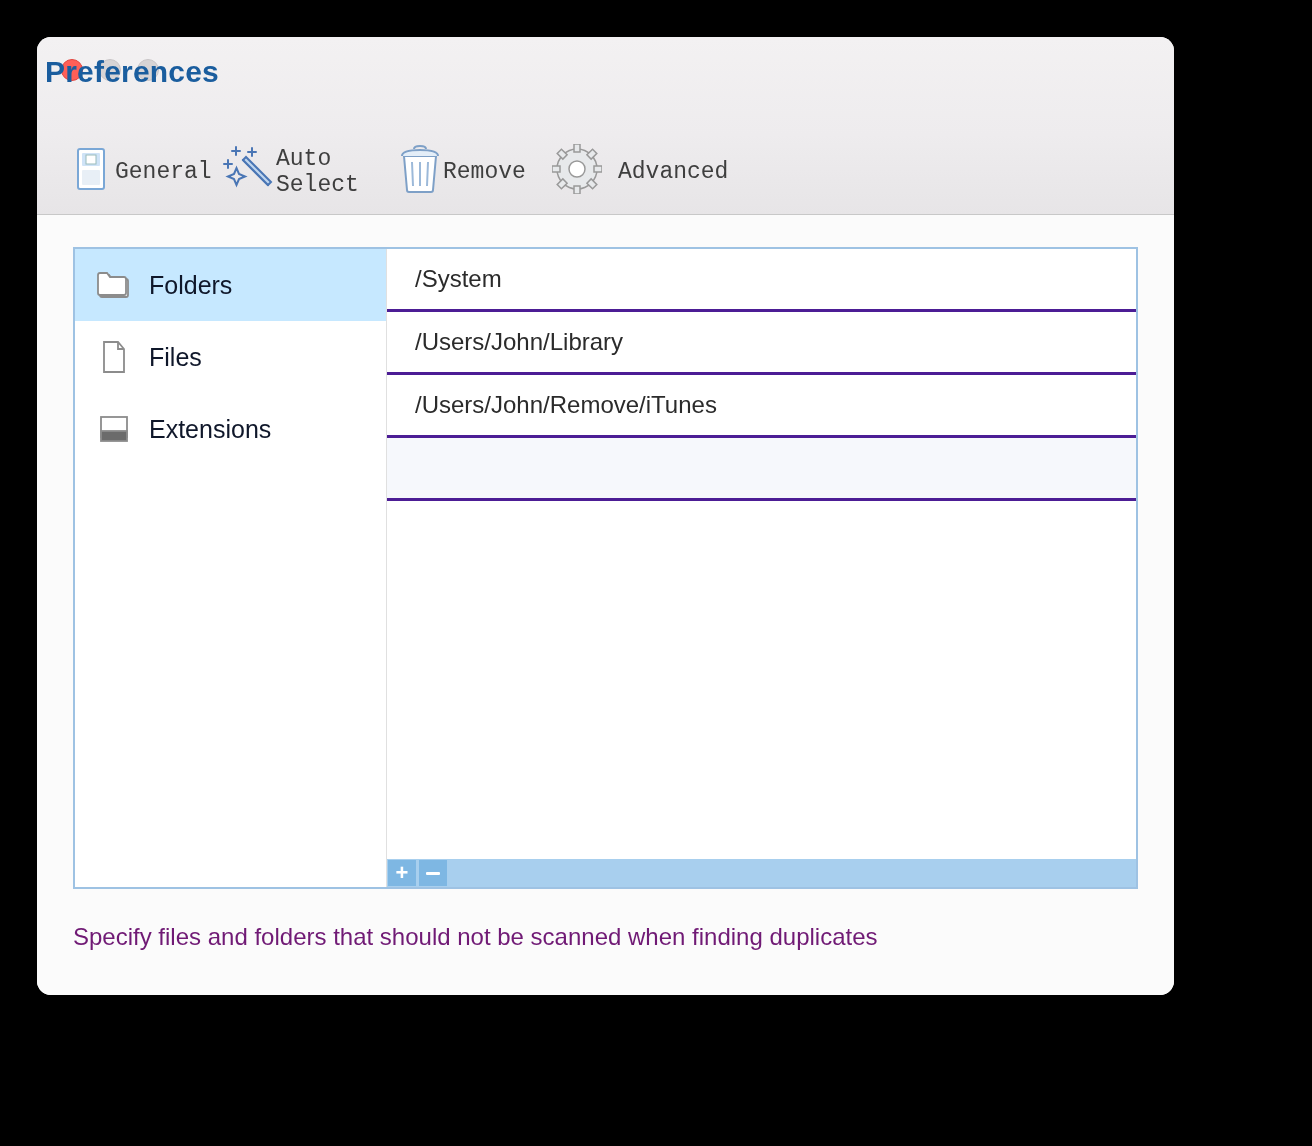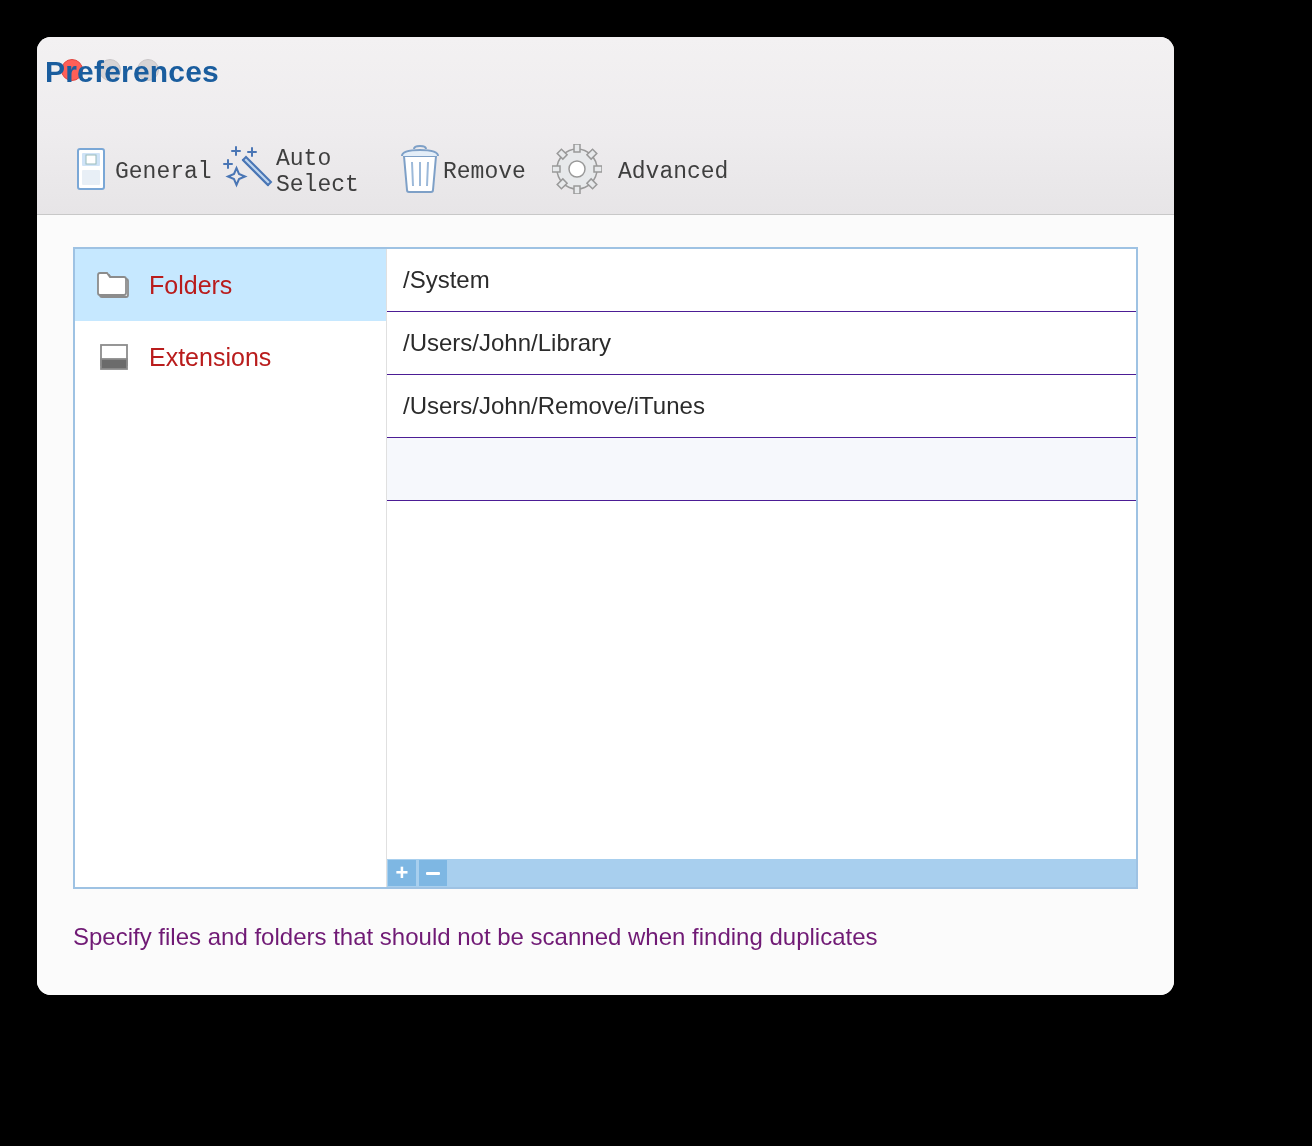--- a/index.html
+++ b/index.html
@@ -16,26 +16,26 @@
   .ttab { width: 155px; height: 100px; display: flex; flex-direction: row; align-items: center; justify-content: flex-start; padding-top: 8px; cursor: default; border-radius: 8px; font-family: Liberation Mono, monospace; }
   .ttab.active { background: #dcdbdc; }
   .ttab .icon-wrap { height: 52px; display: flex; align-items: center; justify-content: center; }
   .ttab .ttab-label { font-size: 23px; color: #3e3e3e; margin-top: 6px; }
   .ttab.merge { width: 170px; }
   .ttab.adv { width: 180px; gap: 16px; }
   
   .body-area { position: absolute; left: 0; right: 0; top: 178px; bottom: 0; background: #fbfbfb; }
   .panel-outer { position: absolute; left: 36px; right: 36px; top: 32px; bottom: 106px; border: 2px solid #9ec2e3; background: #fff; display: flex; }
   .sidebar { width: 312px; border-right: 1px solid #e0e0e0; display: flex; flex-direction: column; }
-  .sitem { height: 72px; display: flex; align-items: center; gap: 18px; padding-left: 22px; font-size: 25px; color: #b91c1c; cursor: default; }
+  .sitem { height: 72px; display: flex; align-items: center; gap: 18px; padding-left: 22px; font-size: 25px; color: #0f172a; cursor: default; }
   .sitem.selected { background: #c6e8ff; }
   .sitem .sicon { width: 34px; height: 34px; display: flex; align-items: center; justify-content: center; }
   .list-area { flex: 1; display: flex; flex-direction: column; position: relative; }
   .list-rows { flex: 1; overflow: hidden; }
-  .lrow { height: 63px; display: flex; align-items: center; padding-left: 16px; font-size: 24px; color: #2b2b2b; border-bottom: 1px solid #4c1d95; }
+  .lrow { height: 63px; display: flex; align-items: center; padding-left: 28px; font-size: 24px; color: #2b2b2b; border-bottom: 3px solid #4c1d95; }
   .lrow.alt { background: #f6f8fc; }
   .list-footer { height: 28px; background: #a8cfee; display: flex; align-items: center; gap: 2px; padding-left: 1px; }
   .lfbtn { width: 28px; height: 26px; background: #7eb7e3; display: flex; align-items: center; justify-content: center; color: #fff; font-size: 22px; font-weight: 700; cursor: default; }
   .lfbtn + .lfbtn { margin-left: 1px; }
   .desc { position: absolute; left: 36px; right: 36px; bottom: 44px; font-size: 24px; color: #701a75; }
   .minus-bar { width: 14px; height: 3px; background: #fff; border-radius: 1px; }
   
   svg { display: block; }
 </style>
 </head>
@@ -123,20 +123,29 @@
           <span class="sicon">
             <svg width="34" height="28" viewBox="0 0 34 28">
               <path d="M3 8 L3 24 Q3 26 5 26 L29 26 Q31 26 31 24 L31 10 Q31 8 29 8 L15 8 L12 4 L5 4 Q3 4 3 6 Z" fill="#fff" stroke="#8c8c8c" stroke-width="1.8"></path>
               <path d="M1 6 L1 22 Q1 24 3 24 L27 24 Q29 24 29 22 L29 8 Q29 6 27 6 L13 6 L10 2 L3 2 Q1 2 1 4 Z" fill="#fff" stroke="#8c8c8c" stroke-width="1.8"></path>
             </svg>
           </span>
           <span>Folders</span>
         </div>
         <div class="sitem">
           <span class="sicon">
+            <svg width="28" height="34" viewBox="0 0 28 34">
+              <path d="M4 2 L18 2 L24 9 L24 32 L4 32 Z" fill="#fff" stroke="#8c8c8c" stroke-width="1.8"></path>
+              <path d="M18 2 L18 9 L24 9" fill="none" stroke="#8c8c8c" stroke-width="1.8"></path>
+            </svg>
+          </span>
+          <span>Files</span>
+        </div>
+        <div class="sitem">
+          <span class="sicon">
             <svg width="30" height="28" viewBox="0 0 30 28">
               <rect x="2" y="2" width="26" height="20" fill="#fff" stroke="#8c8c8c" stroke-width="1.8"></rect>
               <rect x="2" y="16" width="26" height="10" fill="#6b6b6b" stroke="#8c8c8c" stroke-width="1.8"></rect>
             </svg>
           </span>
           <span>Extensions</span>
         </div>
       </div>
 
       <div class="list-area">

